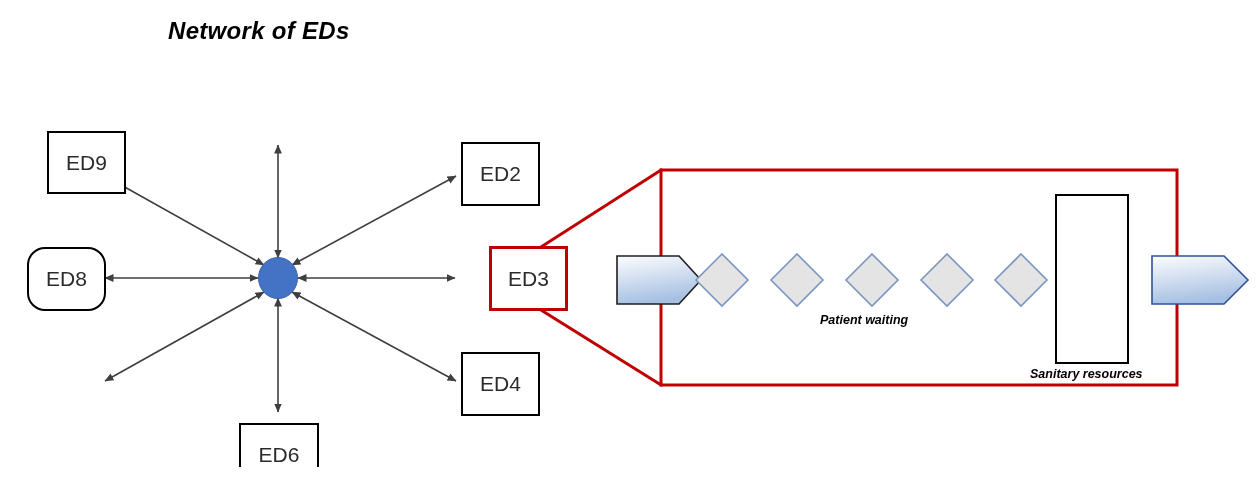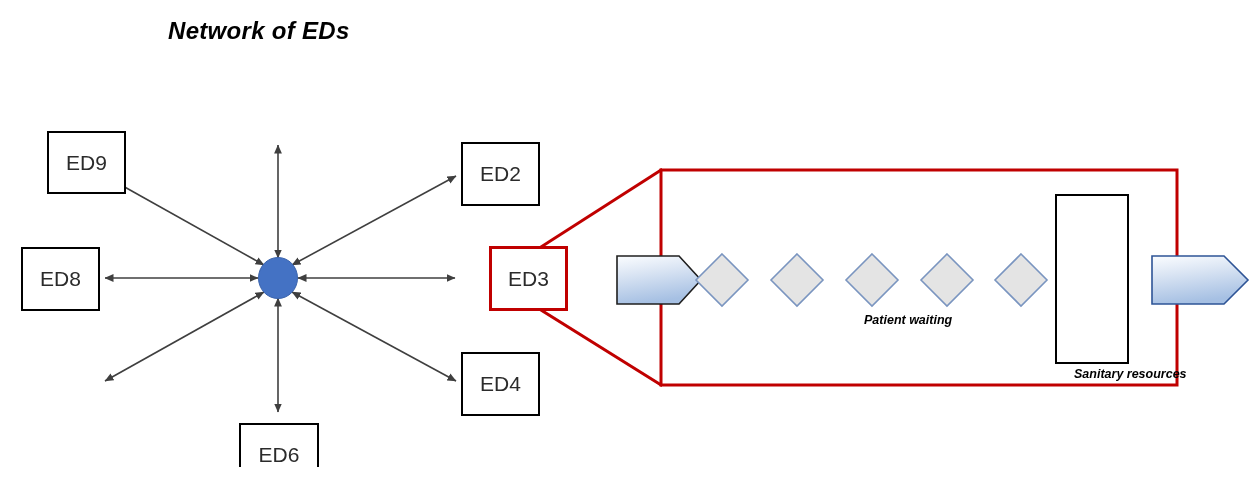--- a/index.html
+++ b/index.html
@@ -52,21 +52,20 @@
     border: 3px solid #C00000;
   }
   .small-label {
     position: absolute;
     font-family: "Liberation Sans", sans-serif;
     font-weight: bold;
     font-style: italic;
     font-size: 12.5px;
     color: #000000;
     white-space: nowrap;
-    margin-left: 44px;
   }
   #label-patient-waiting { left: 820px; top: 313px; }
   #label-sanitary        { left: 1030px; top: 367px; text-align: right; }
 
   .res-box {
     position: absolute;
     box-sizing: border-box;
     background: #ffffff;
     border: 2px solid #000000;
     left: 1055px;
@@ -148,21 +147,21 @@
 
   <div class="node-box" style="left:461px; top:352px; width:79px; height:64px;">
     <span>ED4</span>
   </div>
 
   <div class="node-box" style="left:239px; top:415px; width:80px; height:64px;margin-top:8px;">
     <span>ED6</span>
   </div>
 
 
-  <div class="node-box" style="left:21px; top:247px; width:79px; height:64px;">
+  <div class="node-box" style="left:27px; top:247px; width:79px; height:64px;border-radius:18px;">
     <span>ED8</span>
   </div>
 
   <div class="node-box" style="left:21px; top:131px; width:79px; height:63px;margin-left:26px;">
     <span>ED9</span>
   </div>
 
   <div class="res-box"></div>
 
   <div class="small-label" id="label-patient-waiting">Patient waiting</div>

